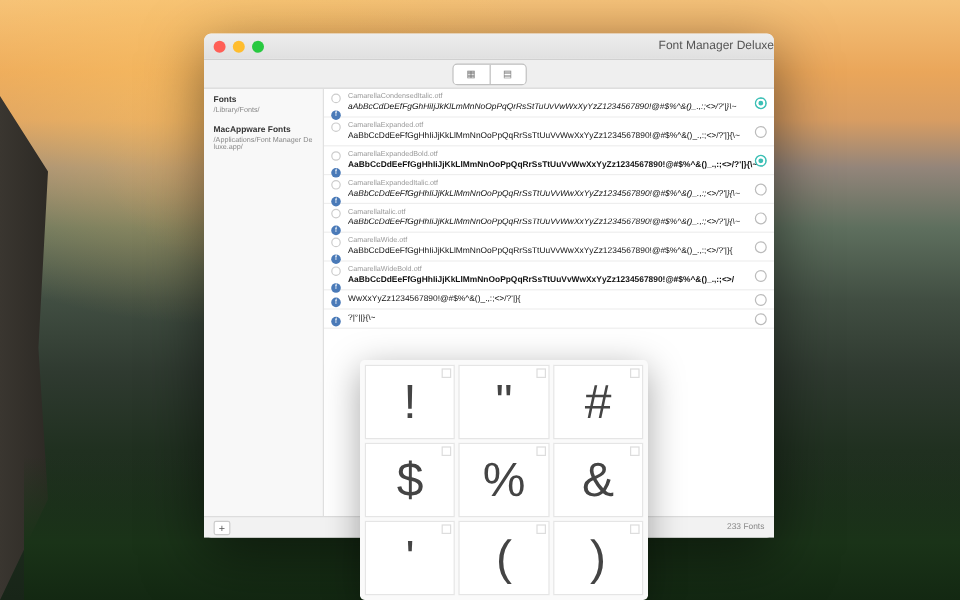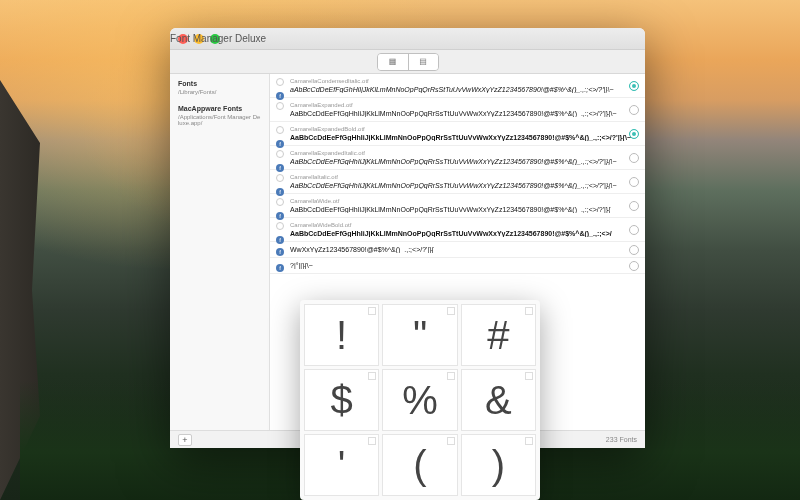--- a/index.html
+++ b/index.html
@@ -47,21 +47,21 @@
   display: flex;
   align-items: center;
   padding: 0 8px;
   position: relative;
 }
 .traffic { display: flex; gap: 6px; }
 .tl { width: 10px; height: 10px; border-radius: 50%; }
 .tl-close { background: #ff5f57; }
 .tl-min { background: #ffbd2e; }
 .tl-max { background: #28c940; }
-.win-title { position:absolute; left:0; right:0; text-align:left; font-size:10px; color:#555; }
+.win-title { position:absolute; left:0; right:0; text-align:right; font-size:10px; color:#555; }
 .toolbar {
   height: 24px;
   background: #efefef;
   border-bottom:1px solid #d8d8d8;
   display:flex; align-items:center; justify-content:center;
 }
 .seg { display:flex; border:1px solid #c0c0c0; border-radius:4px; overflow:hidden; }
 .seg-btn { width:30px; height:16px; display:flex; align-items:center; justify-content:center; font-size:8px; color:#777; background:#fff; }
 .seg-btn + .seg-btn { border-left:1px solid #c0c0c0; }
 .content { flex:1; display:flex; overflow:hidden; }

